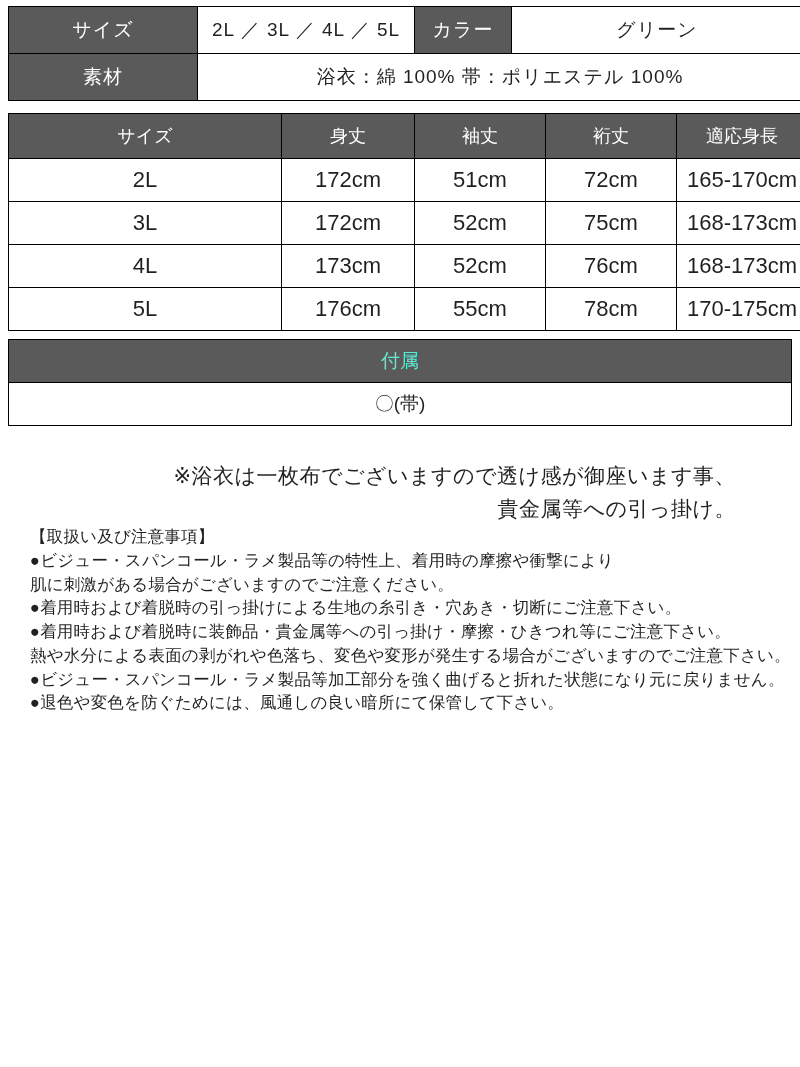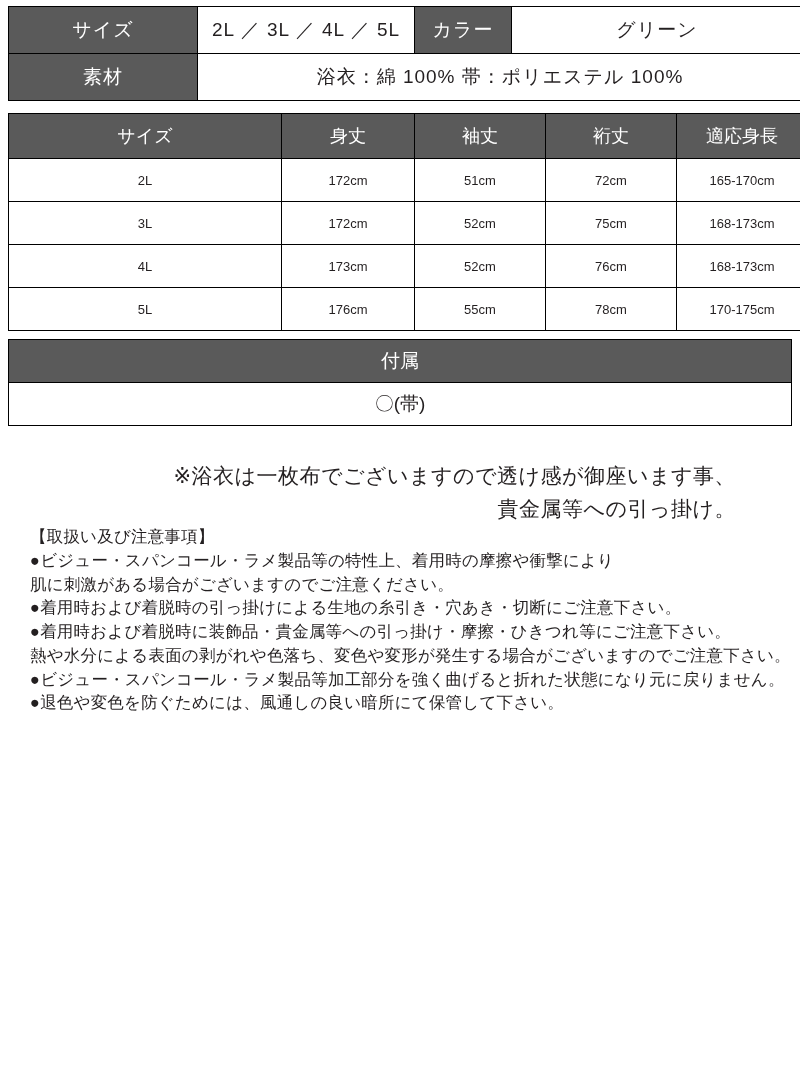--- a/index.html
+++ b/index.html
@@ -44,41 +44,41 @@
 
   .gap-10 { height: 12px; }
   .gap-6 { height: 8px; }
 
   
   .size-table td, .size-table th {
     border: 1px solid #000;
     height: 40px;
     text-align: center;
     vertical-align: middle;
-    font-size: 13px;
+    font-size: 22px;
     font-weight: normal;
   }
   .size-table thead th {
     background: #5a5a5a;
     color: #ffffff;
     height: 42px;
     font-size: 18px;
   }
 
   
   .attach-table td {
     border: 1px solid #000;
     height: 40px;
     text-align: center;
     vertical-align: middle;
     font-size: 19px;
   }
   .attach-table td.head {
     background: #5a5a5a;
-    color: #ffffff;
+    color: #5eead4;
   }
 
   .notice {
     margin-top: 34px;
     text-align: right;
     font-size: 21px;
     line-height: 1.55;
     letter-spacing: 0.5px;
   }
 

